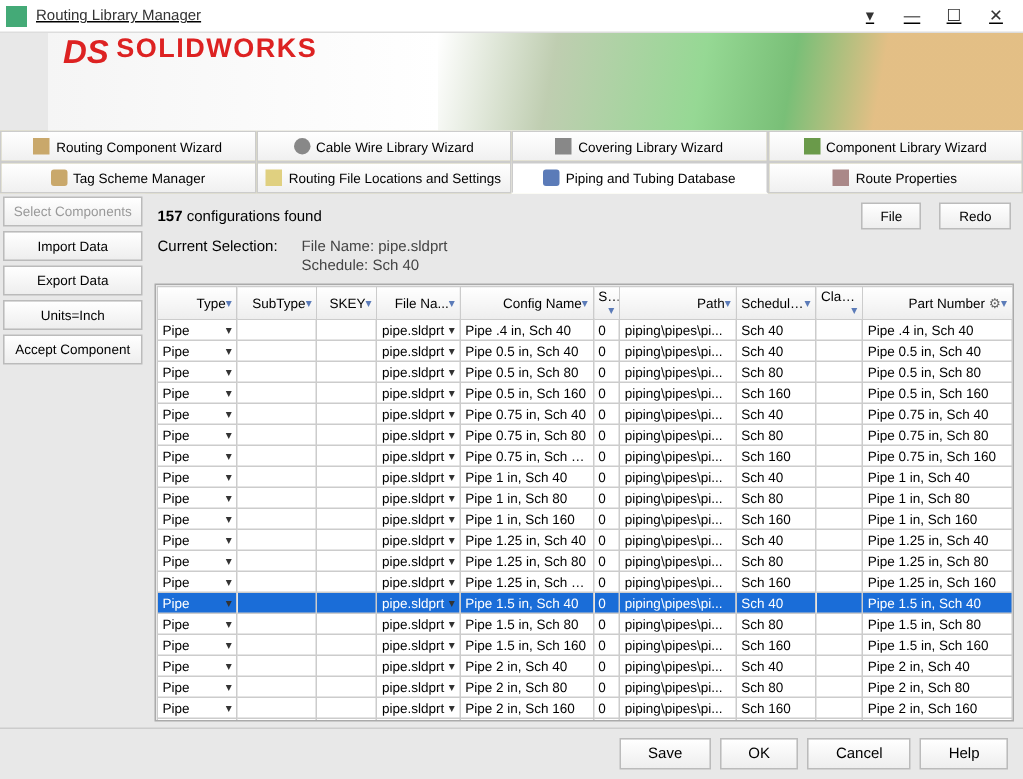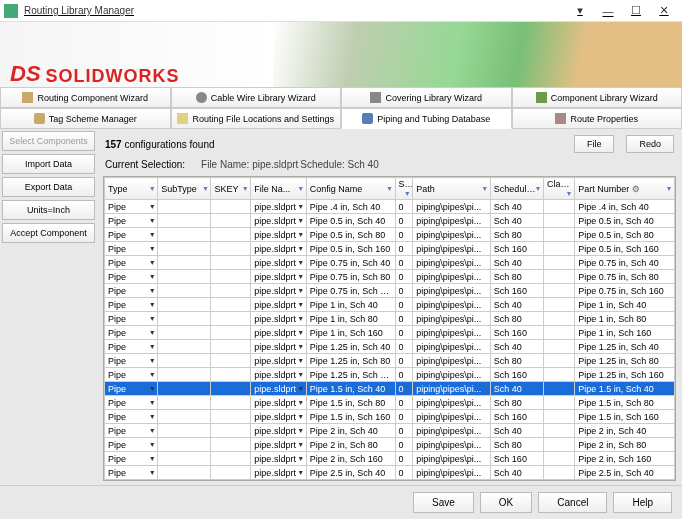--- a/index.html
+++ b/index.html
@@ -1,21 +1,21 @@
 <!DOCTYPE html>
 <html><head>
 <meta charset="utf-8">
 <style>
 * { margin: 0; padding: 0; box-sizing: border-box; }
 body { font-family: "Segoe UI", Tahoma, sans-serif; font-size: 10px; background: #e8e8e8; width: 682px; height: 519px; overflow: hidden; display: flex; flex-direction: column; }
 .titlebar { background: #fff; height: 22px; display: flex; align-items: center; padding: 0 4px; border-bottom: 1px solid #ddd; text-decoration: underline; }
 .titlebar .title-icon { width: 14px; height: 14px; background: #4a7; margin-right: 6px; }
 .titlebar .title { flex: 1; color: #333; }
 .titlebar .win-btn { width: 28px; height: 20px; display: flex; align-items: center; justify-content: center; color: #333; font-size: 11px; cursor: pointer; }
-.banner { height: 65px; background: linear-gradient(90deg, #f5f5f5 0%, #fff 40%); position: relative; overflow: hidden; display: flex; align-items: flex-end; padding-left: 10px; }
+.banner { height: 65px; background: linear-gradient(90deg, #f5f5f5 0%, #fff 40%); position: relative; overflow: hidden; display: flex; align-items: flex-start; padding-left: 10px; margin-left: 32px; }
 .logo-ds { color: #d22; font-weight: bold; font-size: 22px; padding-right: 5px; font-style: italic; }
 .logo-text { color: #d22; font-weight: bold; font-size: 18px; letter-spacing: 1px; }
 .banner-art { position: absolute; right: 0; top: 0; width: 60%; height: 100%; background: linear-gradient(100deg, transparent 0%, #b8c8a8 20%, #8ad488 45%, #6ab868 60%, #e0b878 75%); opacity: 0.9; }
 .tabstrip { display: flex; background: #fef9c3; }
 .tab-btn { flex: 1; background: linear-gradient(#fff,#f0f0f0); border: 1px solid #ccc; padding: 4px 2px; display: flex; align-items: center; justify-content: center; gap: 4px; font-size: 9px; cursor: pointer; }
 .tab-btn.active { background: #fff; border-bottom-color: #fff; }
 .tab-icon { width: 11px; height: 11px; display: inline-block; }
 .icon-route { background: #c9a86b; } .icon-cable { background: #888; border-radius: 50%; }
 .icon-comp { background: #6a9a4a; } .icon-cover { background: #888; }
 .icon-tag { background: #c9a86b; border-radius: 2px; } .icon-file { background: #e0d080; }
@@ -23,25 +23,25 @@
 .main { flex: 1; display: flex; overflow: hidden; }
 .sidebar { width: 97px; background: #e8e8e8; padding: 2px; }
 .side-btn { width: 93px; height: 20px; background: linear-gradient(#fff,#eee); border: 1px solid #bbb; margin-bottom: 3px; font-size: 9px; display: flex; align-items: center; justify-content: center; cursor: pointer; }
 .side-btn.disabled { color: #999; }
 .content { flex: 1; display: flex; flex-direction: column; overflow: hidden; padding: 4px 6px; }
 .info-row { display: flex; align-items: center; gap: 12px; margin-bottom: 4px; padding: 2px; }
 .info-row .cfg-count { font-weight: bold; }
 .info-row .spacer { flex: 1; }
 .small-btn { background: linear-gradient(#fff,#eee); border: 1px solid #bbb; padding: 3px 12px; font-size: 9px; cursor: pointer; }
 .sel-row { display: flex; gap: 16px; margin-bottom: 6px; padding-left: 2px; }
-.sel-col { display: flex; flex-direction: row; gap: 2px; color: #444; }
+.sel-col { display: flex; flex-direction: column; gap: 2px; color: #444; }
 .grid-wrap { flex: 1; border: 1px solid #aaa; background: #fff; overflow: auto; position: relative; }
 table { border-collapse: collapse; width: 100%; table-layout: fixed; }
 th, td { border: 1px solid #ccc; padding: 1px 3px; font-size: 9px; text-align: left; white-space: nowrap; overflow: hidden; text-overflow: ellipsis; height: 14px; }
-th { background: linear-gradient(#fff,#eee); position: sticky; top: 0; font-weight: normal; }
+th { background: linear-gradient(#fff,#eee); position: sticky; top: 0; font-weight: normal; text-align: right; }
 .filter-icon { color: #5b7bb8; font-size: 8px; float: right; }
 .gear-icon { color: #666; font-size: 9px; }
 tr.sel td { background: #1a6dd8; color: #fff; }
 .dd-arrow { float: right; color: #333; font-size: 8px; }
 .footer { background: #e8e8e8; padding: 6px 10px; display: flex; justify-content: flex-end; gap: 6px; border-top: 1px solid #ccc; }
 .footer .btn { background: linear-gradient(#fff,#eee); border: 1px solid #bbb; padding: 4px 18px; font-size: 10px; cursor: pointer; }
 </style>
 </head>
 <body>
 

